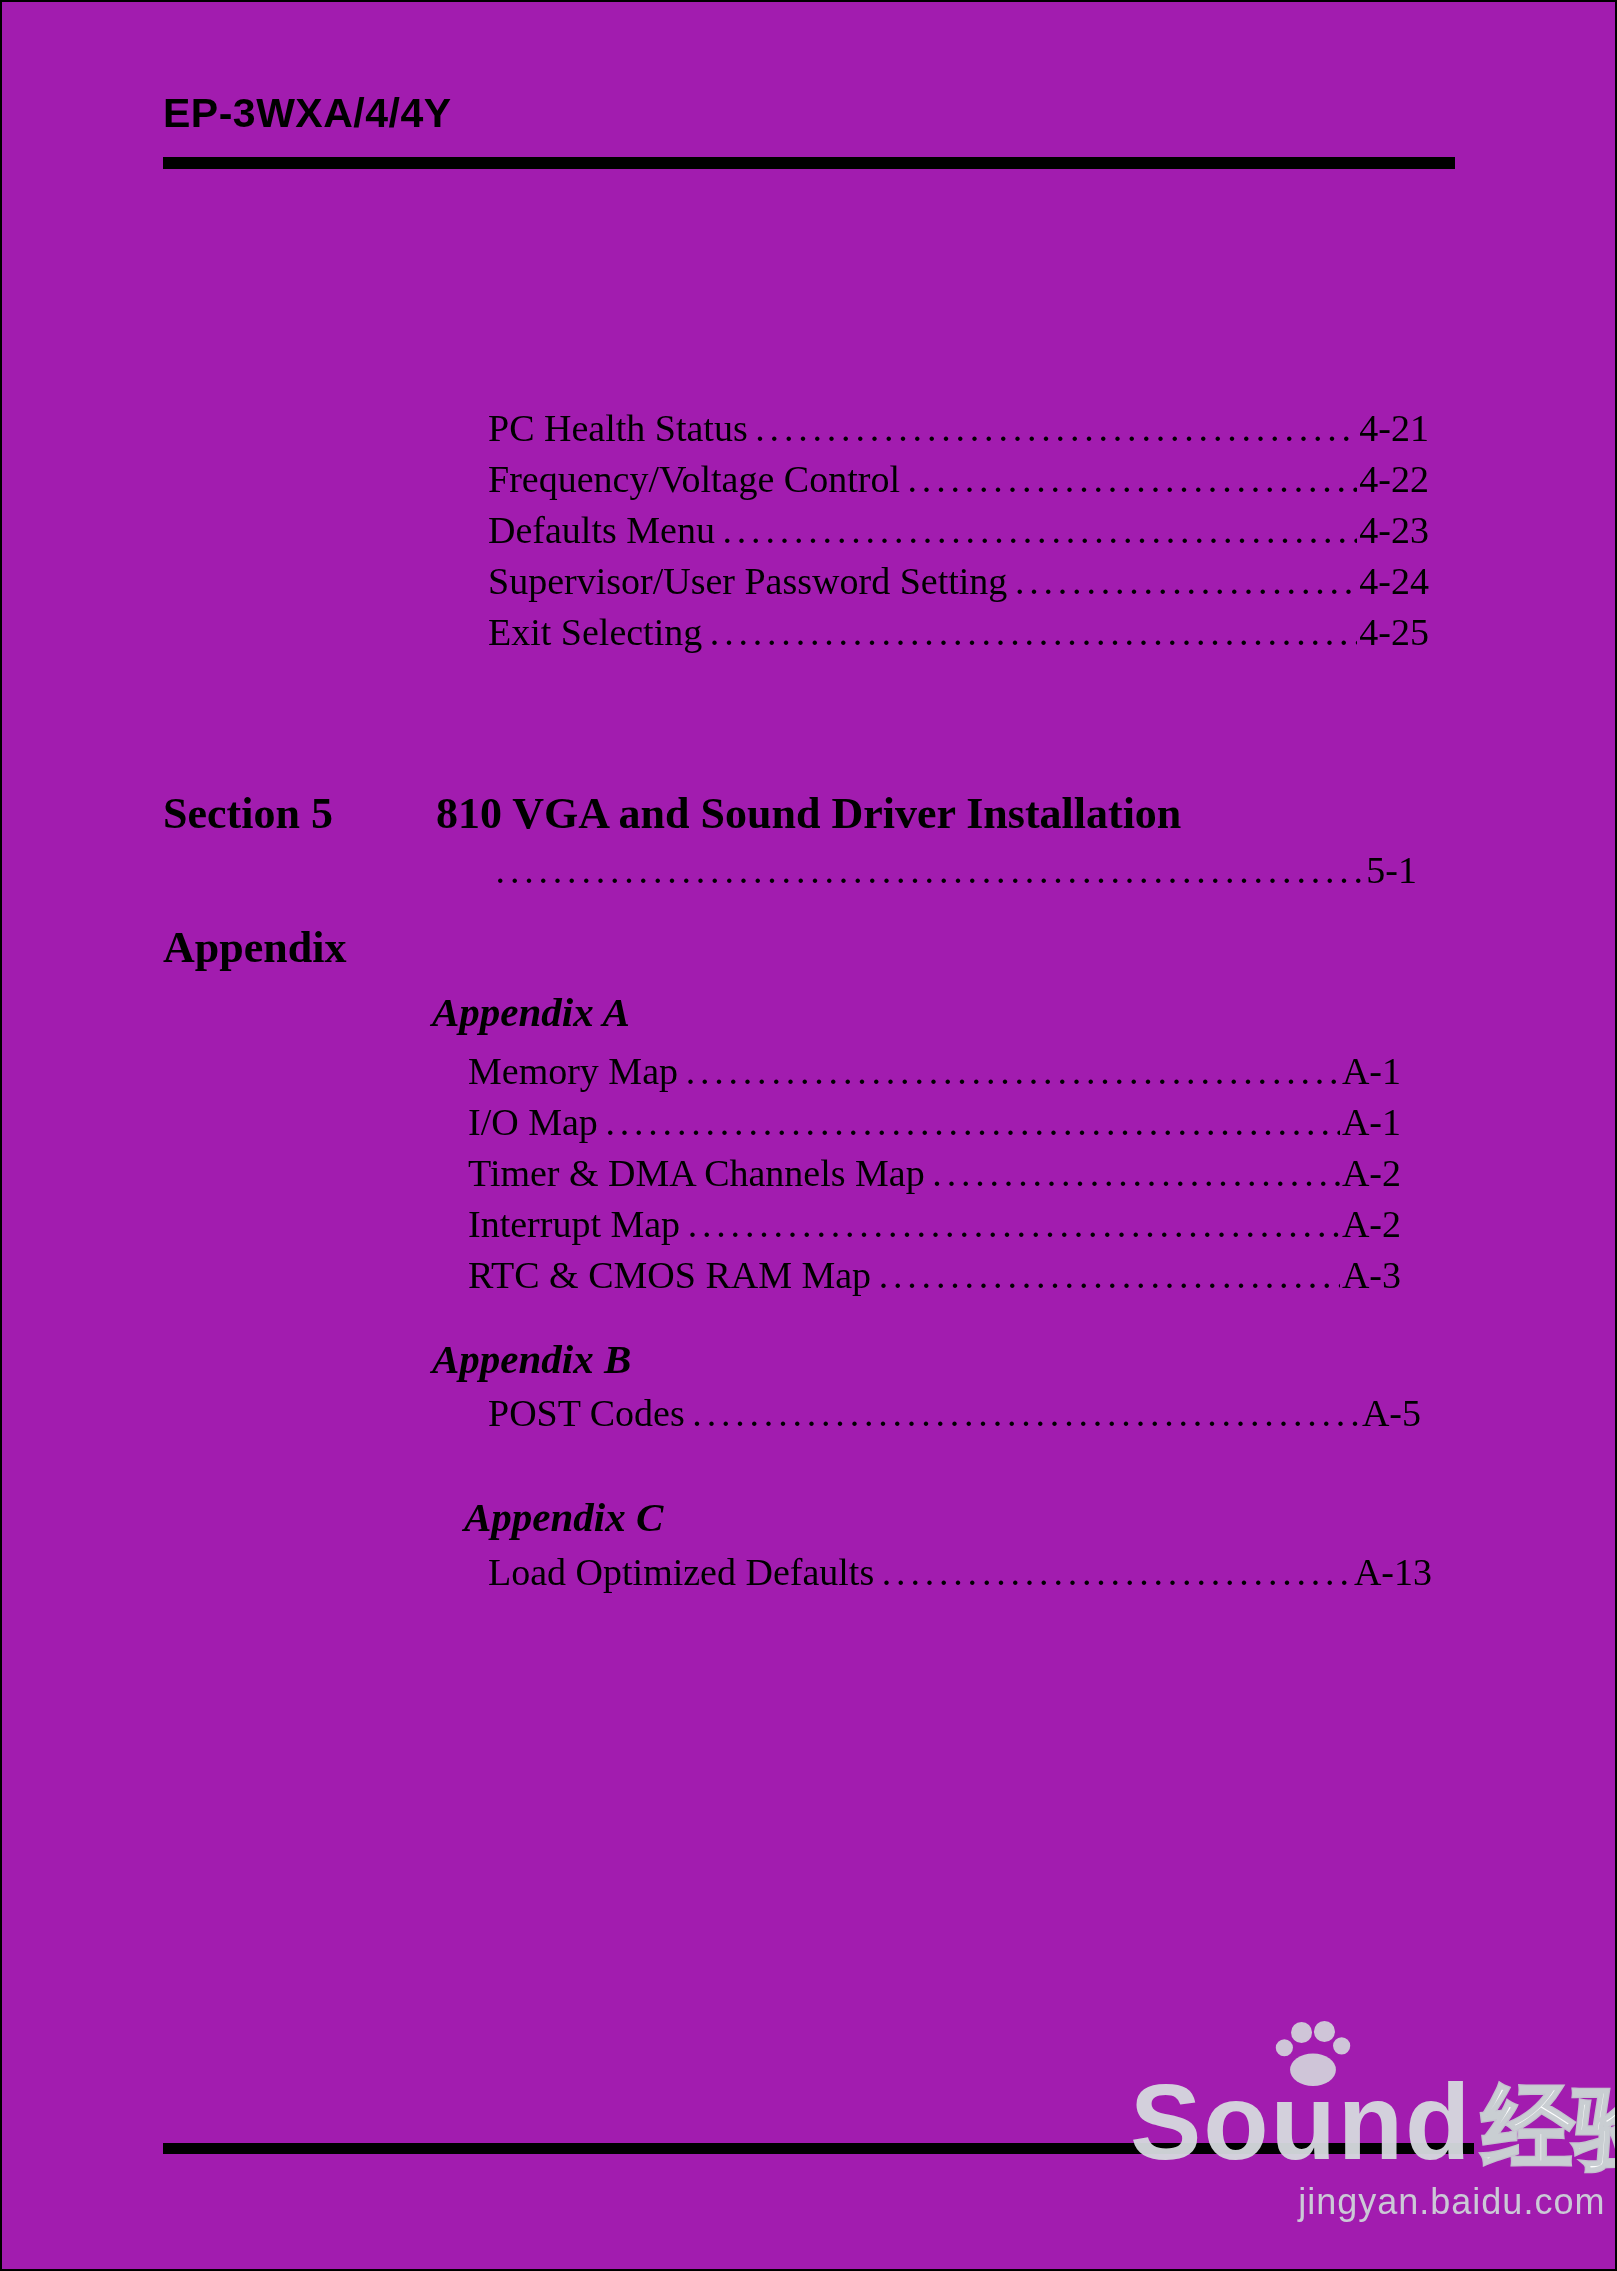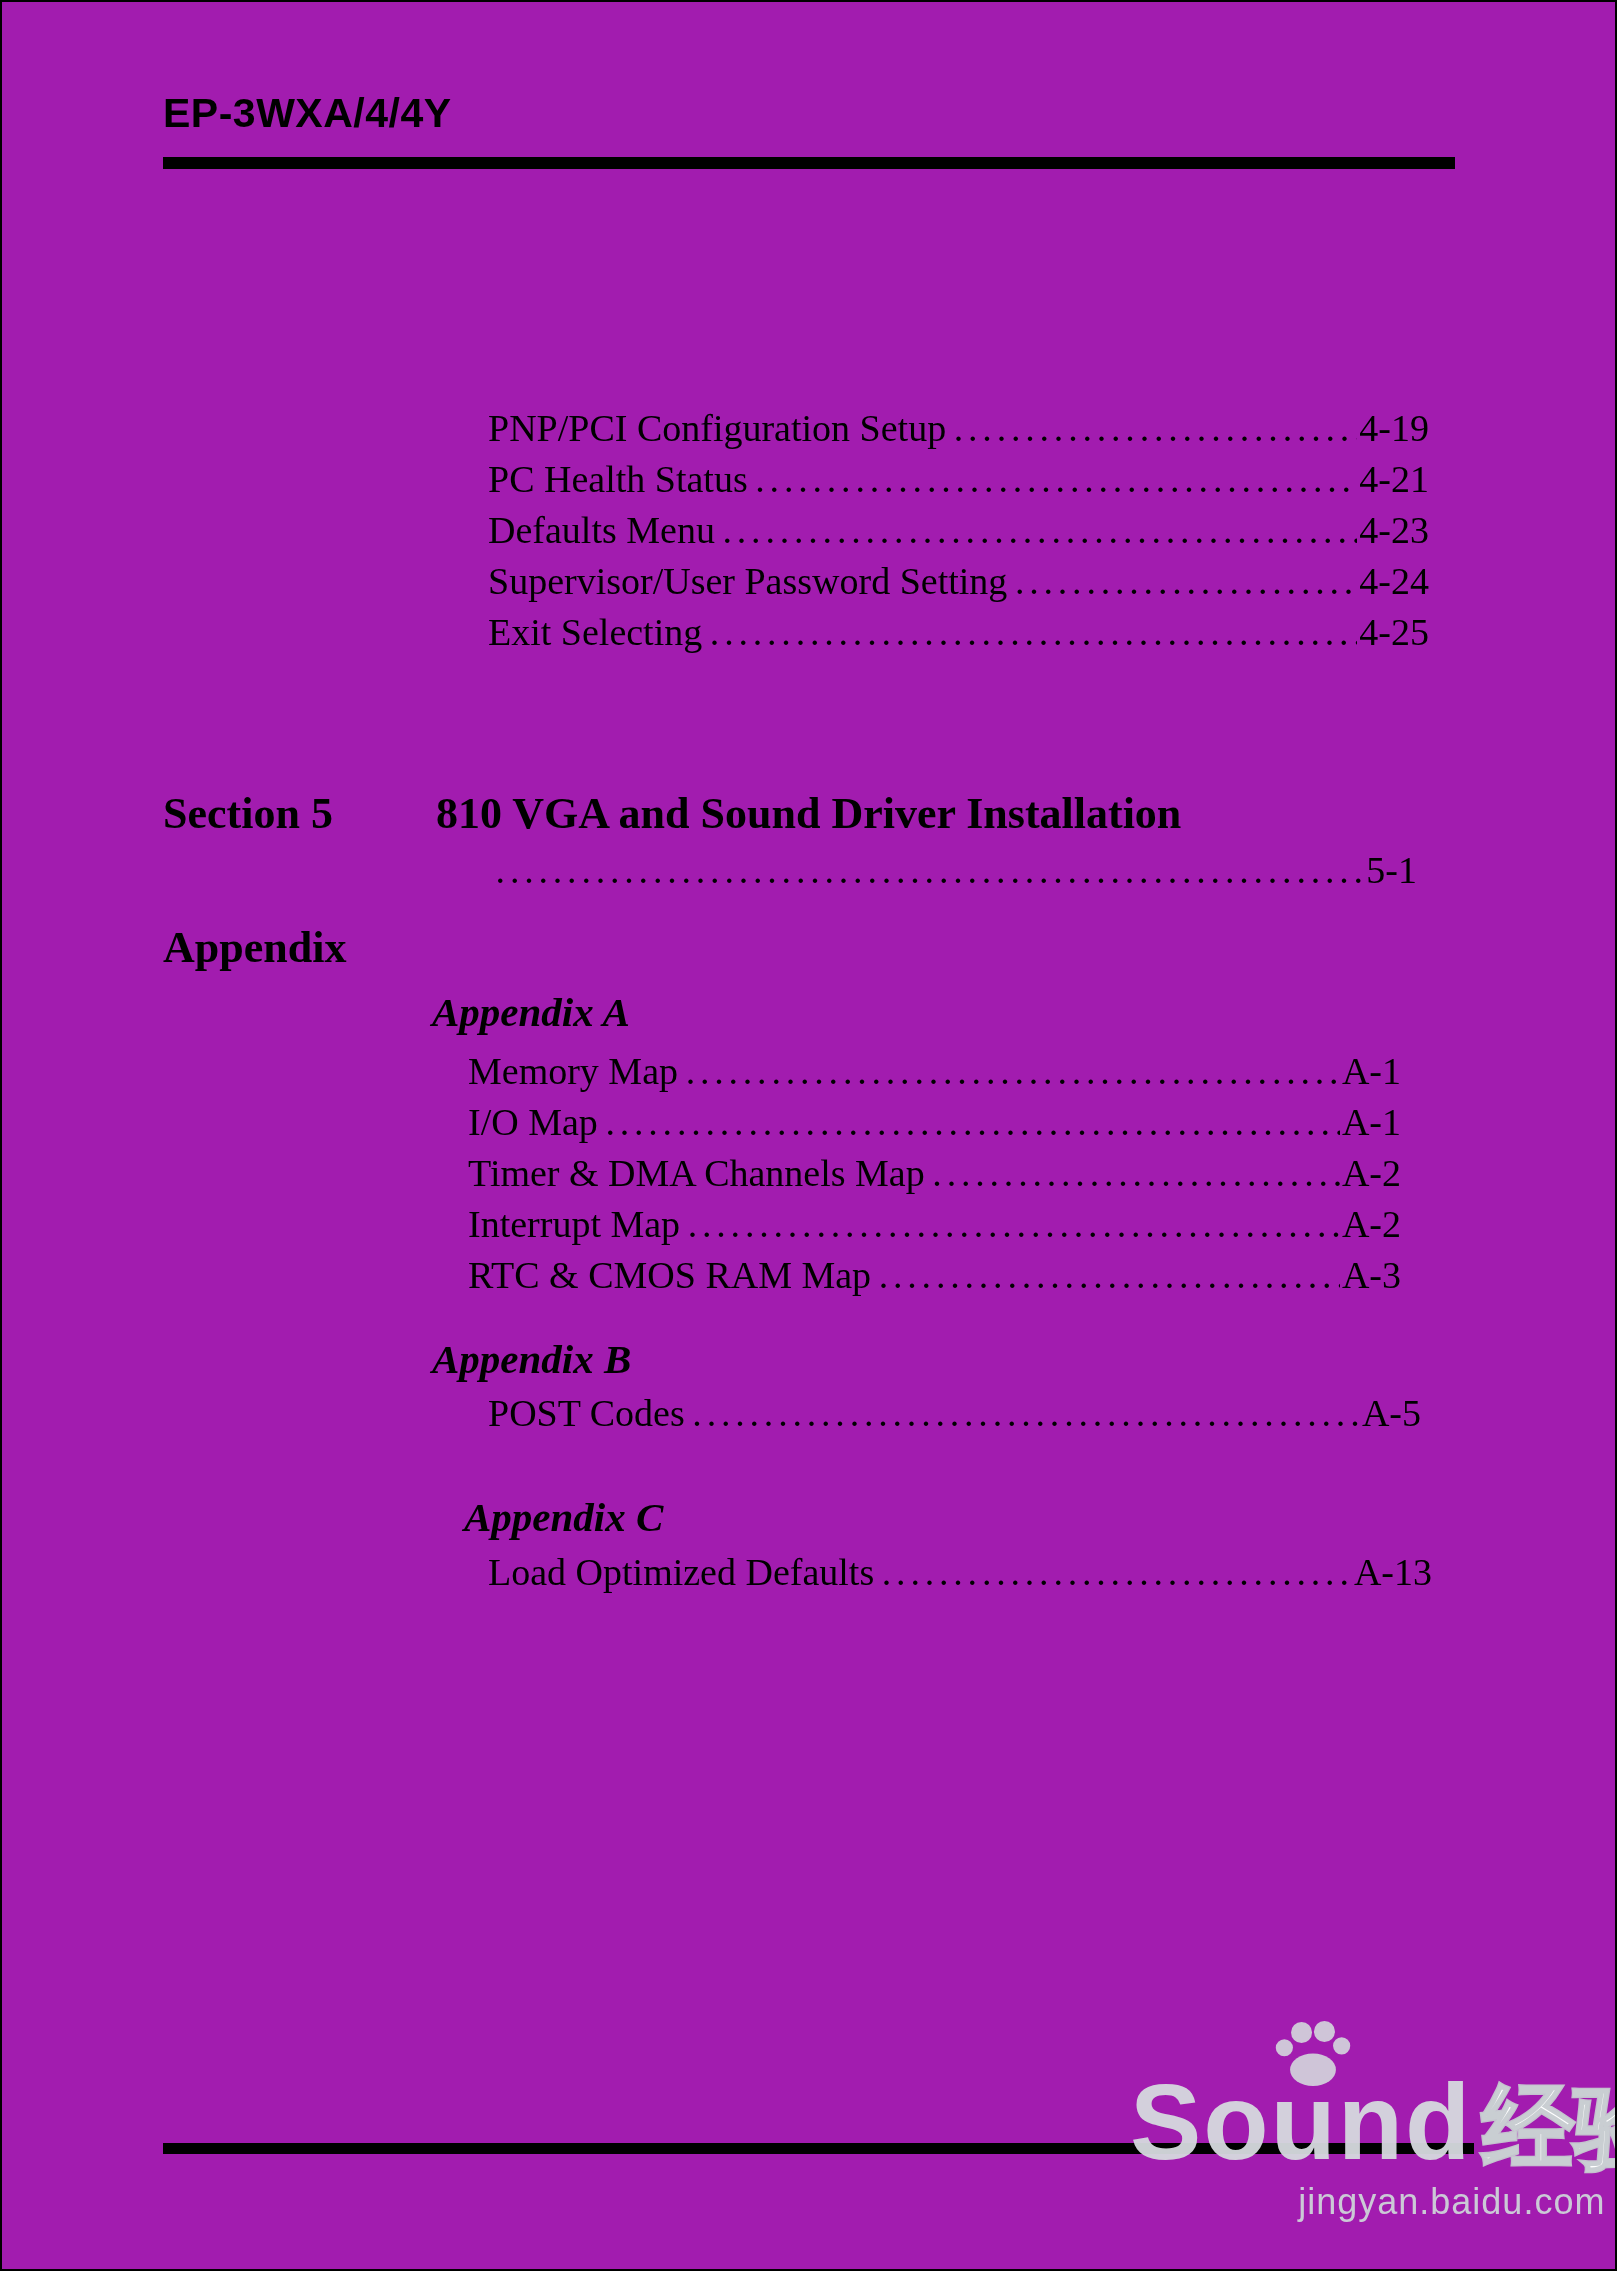--- a/index.html
+++ b/index.html
@@ -127,28 +127,28 @@
 </head>
 <body>
 
 <div class="page">
 
   <div class="header-title">EP-3WXA/4/4Y</div>
   <div class="rule header-rule"></div>
 
   <div class="toc-block" style="left:486px; top:401px; width:941px;">
     <div class="toc-row">
-      <span class="toc-label">PNP/PCI Configuration Setup</span>
-      <span class="toc-leader"></span>
-      <span class="toc-page">4-19</span>
-    </div>
-    <div class="toc-row">
       <span class="toc-label">PC Health Status</span>
       <span class="toc-leader"></span>
       <span class="toc-page">4-21</span>
+    </div>
+    <div class="toc-row">
+      <span class="toc-label">Frequency/Voltage Control</span>
+      <span class="toc-leader"></span>
+      <span class="toc-page">4-22</span>
     </div>
     <div class="toc-row">
       <span class="toc-label">Defaults Menu</span>
       <span class="toc-leader"></span>
       <span class="toc-page">4-23</span>
     </div>
     <div class="toc-row">
       <span class="toc-label">Supervisor/User Password Setting</span>
       <span class="toc-leader"></span>
       <span class="toc-page">4-24</span>

